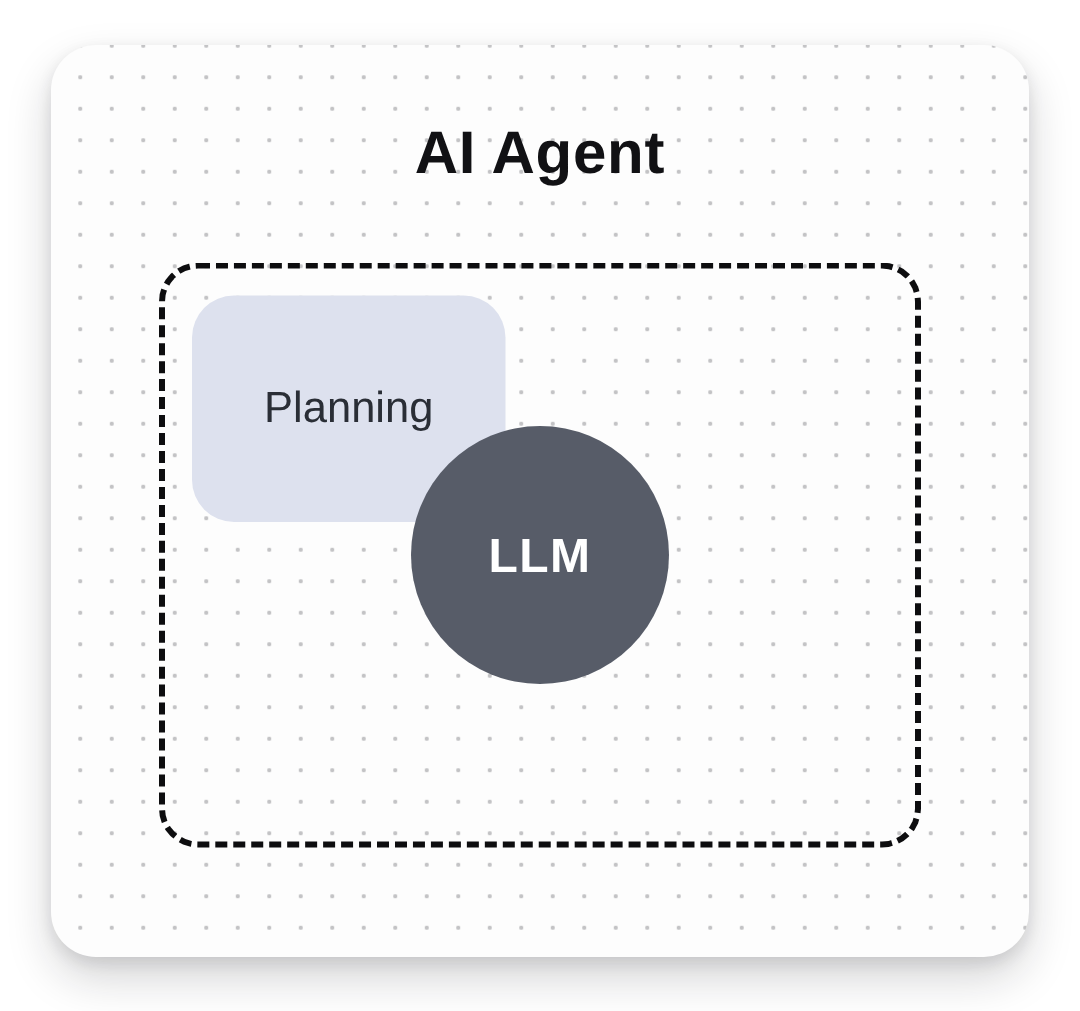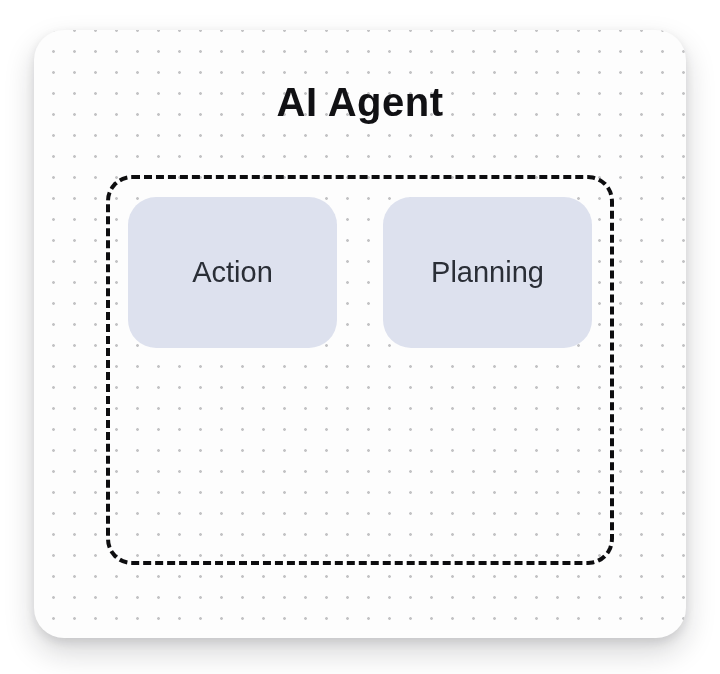--- a/index.html
+++ b/index.html
@@ -100,27 +100,27 @@
 <body>
 
 <div class="canvas">
   <div class="card">
 
     <div class="title">AI Agent</div>
 
     <div class="dashed-box">
 
       <div class="node-grid">
-        <div class="node">
-          <span>Action</span>
-        </div>
 
 
 
         <div class="node">
           <span>Planning</span>
         </div>
       </div>
 
+      <div class="center-circle">
+        <span>LLM</span>
+      </div>
 
     </div>
   </div>
 </div>
 
 </body></html>

